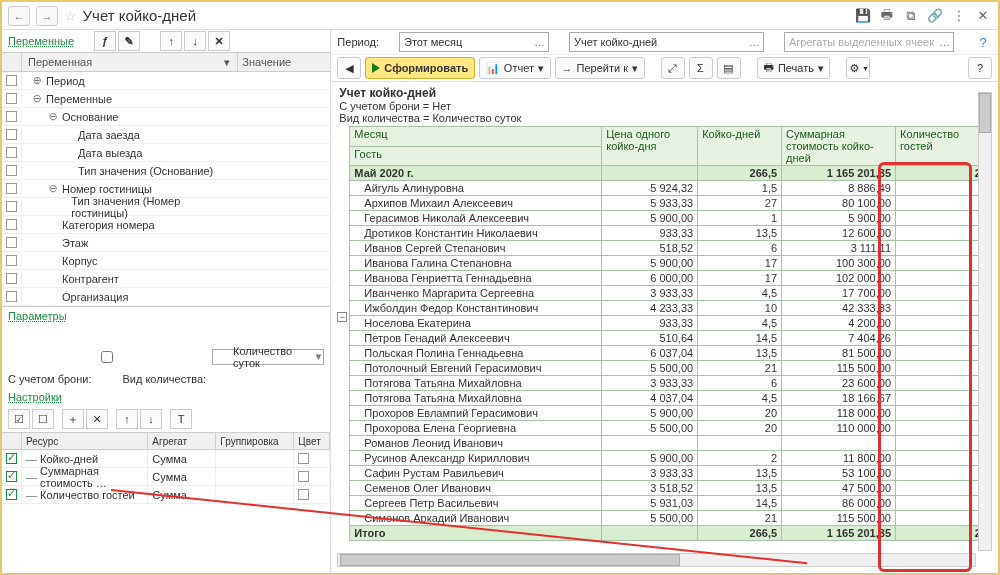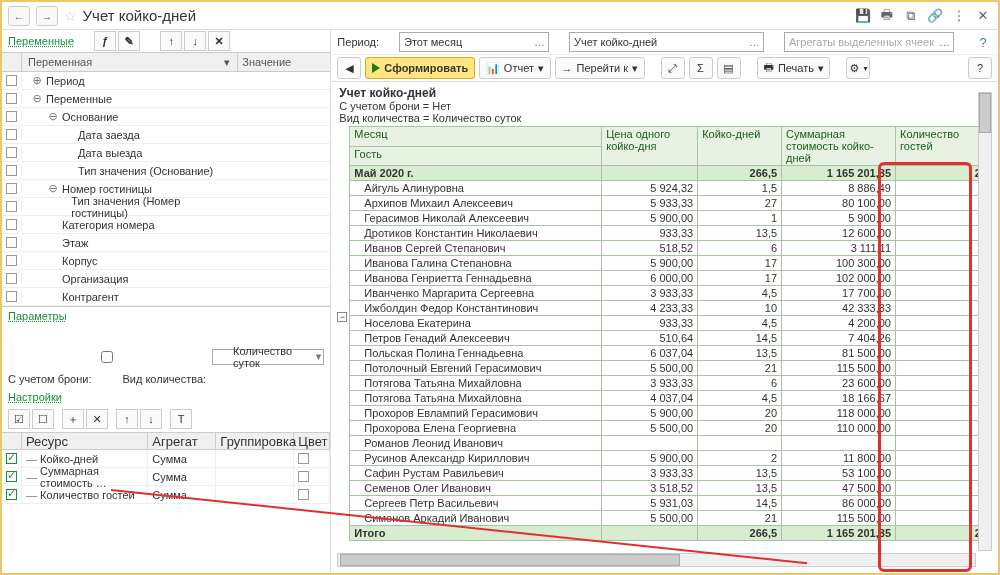--- a/index.html
+++ b/index.html
@@ -47,21 +47,21 @@
   .combo .dd { position:absolute; right:2px; color:#777; }
 
   .tabs { display:flex; border-bottom:1px solid #ccc; margin:0 4px; }
   .tab { padding:4px 8px; border:1px solid #ccc; border-bottom:none; margin-right:2px; background:#f5f5f5; font-size:11px; border-radius:3px 3px 0 0; }
   .tab.active { background:#fff; }
   .tab-underline { border-bottom:2px solid #c00; }
 
   .res-toolbar { display:flex; gap:2px; padding:3px 6px; }
   .res-toolbar .mb { width:22px; height:20px; border:1px solid #ccc; background:#fafafa; display:flex; align-items:center; justify-content:center; }
 
-  .res-header { display:flex; height:18px; background:#f0f0f0; border-top:1px solid #ccc; border-bottom:1px solid #ccc; font-size:13px; }
+  .res-header { display:flex; height:18px; background:#f0f0f0; border-top:1px solid #ccc; border-bottom:1px solid #ccc; font-size:10px; }
   .res-header div { border-right:1px solid #ccc; display:flex; align-items:center; padding-left:4px; }
   .rc0{width:20px;padding:0!important} .rc1{flex:1} .rc2{width:68px} .rc3{width:78px} .rc4{width:36px}
   .res-row { display:flex; height:18px; border-bottom:1px solid #eee; font-size:11px; align-items:center; }
   .res-row div { border-right:1px solid #eee; display:flex; align-items:center; padding-left:4px; height:100%; }
   .res-row .chkg { width:11px; height:11px; border:1px solid #188f3c; background:#fff; position:relative; }
   .res-row .chkg.on::after { content:"✓"; position:absolute; top:-3px; left:0; color:#188f3c; font-size:11px; }
 
   .right { flex:1; display:flex; flex-direction:column; position:relative; }
   .period-bar { height:24px; display:flex; align-items:center; padding:2px 6px; gap:20px; }
   .plabel { color:#333; }
@@ -273,33 +273,33 @@
     <div class="filtercell"></div>
             <div class="valcell"></div>
           </div>
           <div class="tree-row">
             <div class="cbcell">
               <div class="cb"></div>
             </div>
     <div class="label">
               <span class="indent" style="width:22px"></span>
               <span class="exp"></span>
+              <span>Контрагент</span>
+            </div>
+    <div class="filtercell"></div>
+            <div class="valcell"></div>
+          </div>
+          <div class="tree-row">
+            <div class="cbcell">
+              <div class="cb"></div>
+            </div>
+    <div class="label">
+              <span class="indent" style="width:22px"></span>
+              <span class="exp"></span>
               <span>Организация</span>
-            </div>
-    <div class="filtercell"></div>
-            <div class="valcell"></div>
-          </div>
-          <div class="tree-row">
-            <div class="cbcell">
-              <div class="cb"></div>
-            </div>
-    <div class="label">
-              <span class="indent" style="width:22px"></span>
-              <span class="exp"></span>
-              <span>Контрагент</span>
             </div>
     <div class="filtercell"></div>
             <div class="valcell"></div>
           </div>
         </div>
 
       <div class="left-mid">
         <div class="link-row"><span class="link-green">Параметры</span></div>
         <div class="param-row">
           <span class="lbl">С учетом брони:</span>

